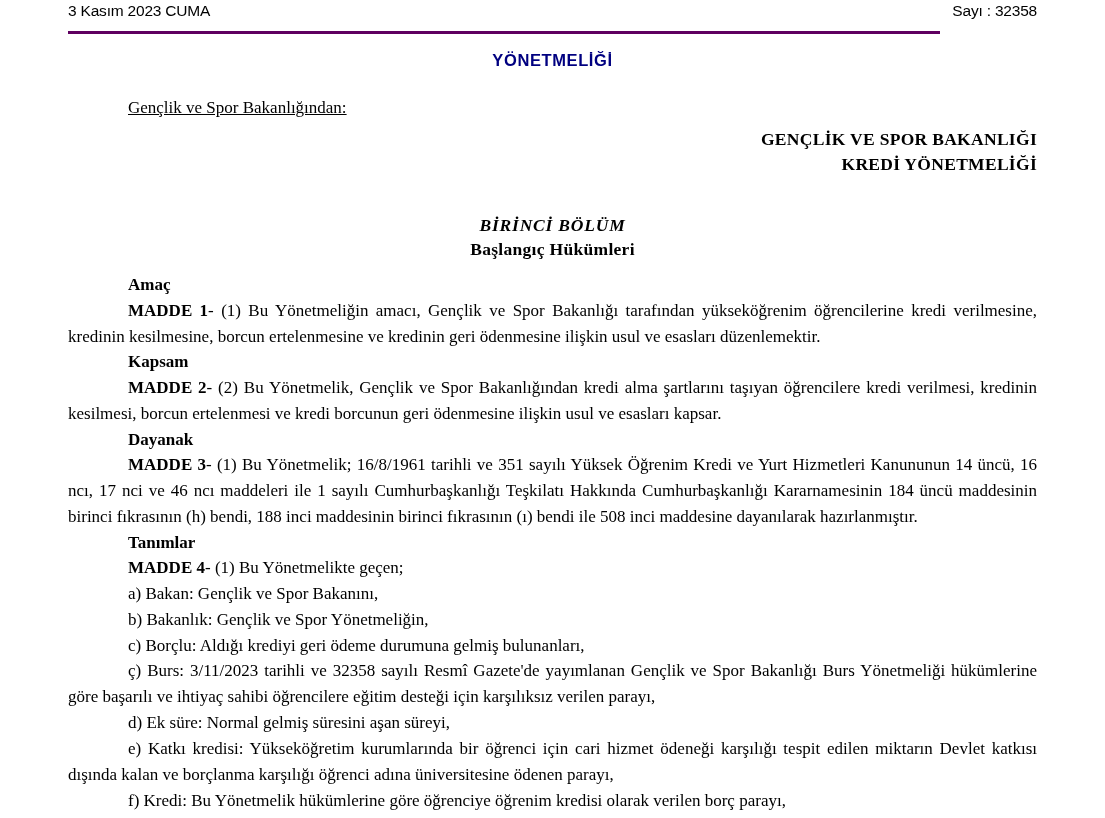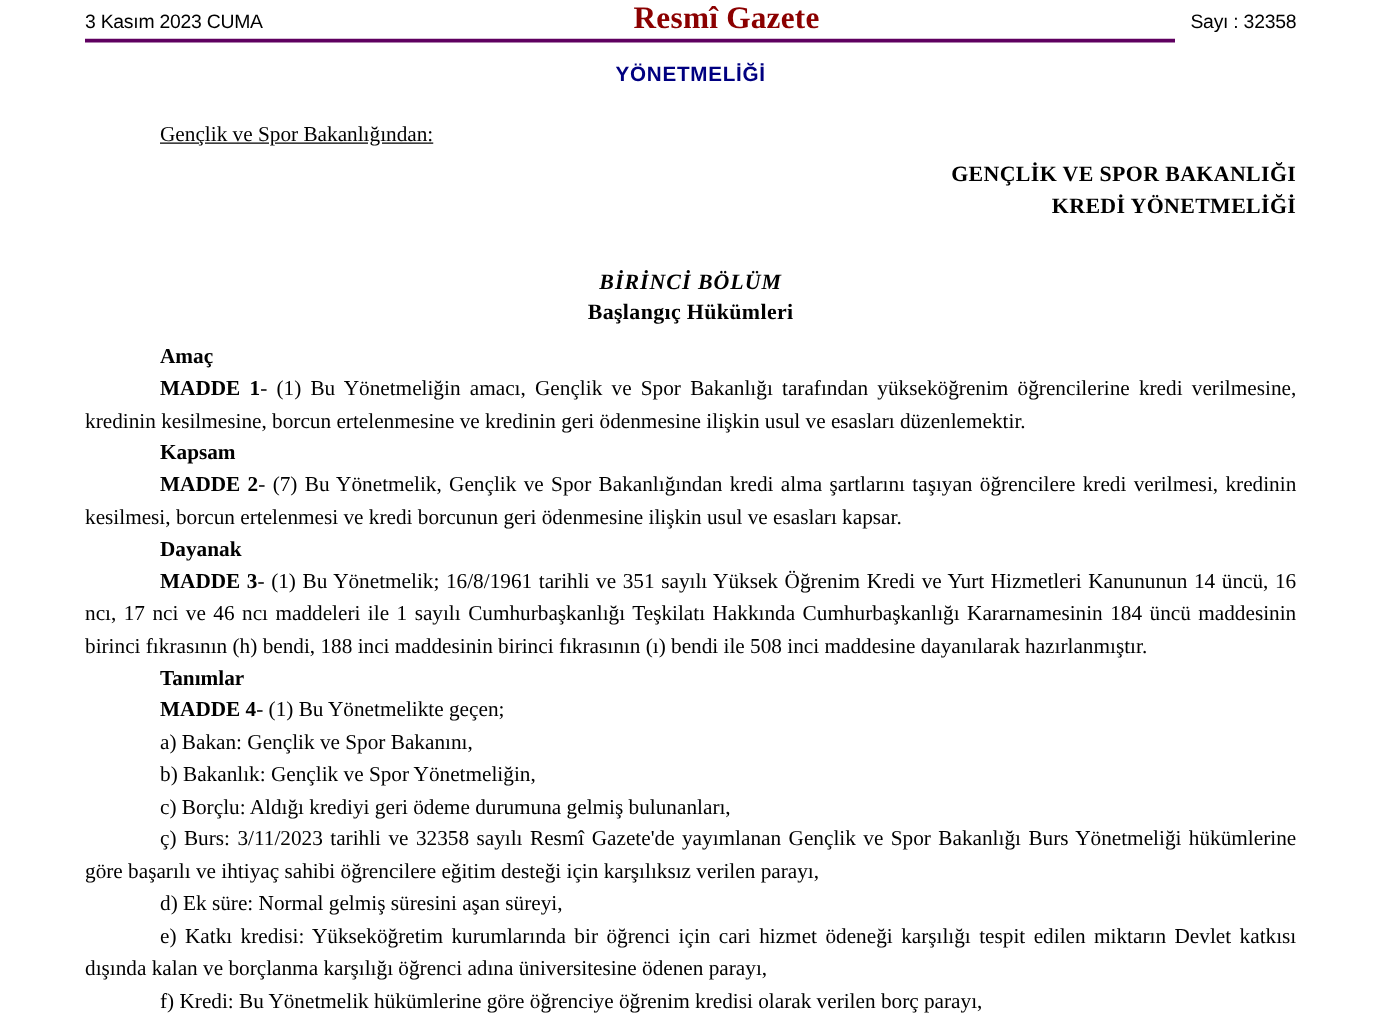--- a/index.html
+++ b/index.html
@@ -129,21 +129,20 @@
   p.para b { font-weight: bold; }
 </style>
 </head>
 <body>
 
 <div class="page">
 
   <div class="masthead">
     <div class="masthead-row">
       <div class="masthead-date">3 Kasım 2023 CUMA</div>
-      <div class="masthead-title">Resmî Gazete</div>
       <div class="masthead-issue">Sayı : 32358</div>
     </div>
     <div class="masthead-rule"></div>
   </div>
 
   <div class="doc">
 
     <div class="kind-heading">YÖNETMELİĞİ</div>
 
     <div class="issuer"><span>Gençlik ve Spor Bakanlığından:</span></div>
@@ -155,21 +154,21 @@
 
     <div class="section-head">
       <div class="part">BİRİNCİ BÖLÜM</div>
       <div>Başlangıç Hükümleri</div>
     </div>
 
     <div class="sub-head">Amaç</div>
     <p class="para"><b>MADDE 1</b><span>- (1) Bu Yönetmeliğin amacı, Gençlik ve Spor Bakanlığı tarafından yükseköğrenim öğrencilerine kredi verilmesine, kredinin kesilmesine, borcun ertelenmesine ve kredinin geri ödenmesine ilişkin usul ve esasları düzenlemektir.</span></p>
 
     <div class="sub-head">Kapsam</div>
-    <p class="para"><b>MADDE 2</b><span>- (7) Bu Yönetmelik, Gençlik ve Spor Bakanlığından kredi alma şartlarını taşıyan öğrencilere kredi verilmesi, kredinin kesilmesi, borcun ertelenmesi ve kredi borcunun geri ödenmesine ilişkin usul ve esasları kapsar.</span></p>
+    <p class="para"><b>MADDE 2</b><span>- (2) Bu Yönetmelik, Gençlik ve Spor Bakanlığından kredi alma şartlarını taşıyan öğrencilere kredi verilmesi, kredinin kesilmesi, borcun ertelenmesi ve kredi borcunun geri ödenmesine ilişkin usul ve esasları kapsar.</span></p>
 
     <div class="sub-head">Dayanak</div>
     <p class="para"><b>MADDE 3</b><span>- (1) Bu Yönetmelik; 16/8/1961 tarihli ve 351 sayılı Yüksek Öğrenim Kredi ve Yurt Hizmetleri Kanununun 14 üncü, 16 ncı, 17 nci ve 46 ncı maddeleri ile 1 sayılı Cumhurbaşkanlığı Teşkilatı Hakkında Cumhurbaşkanlığı Kararnamesinin 184 üncü maddesinin birinci fıkrasının (h) bendi, 188 inci maddesinin birinci fıkrasının (ı) bendi ile 508 inci maddesine dayanılarak hazırlanmıştır.</span></p>
 
     <div class="sub-head">Tanımlar</div>
     <p class="para"><b>MADDE 4</b><span>- (1) Bu Yönetmelikte geçen;</span></p>
 
     <p class="para">a) Bakan: Gençlik ve Spor Bakanını,</p>
     <p class="para">b) Bakanlık: Gençlik ve Spor Yönetmeliğin,</p>
     <p class="para">c) Borçlu: Aldığı krediyi geri ödeme durumuna gelmiş bulunanları,</p>

